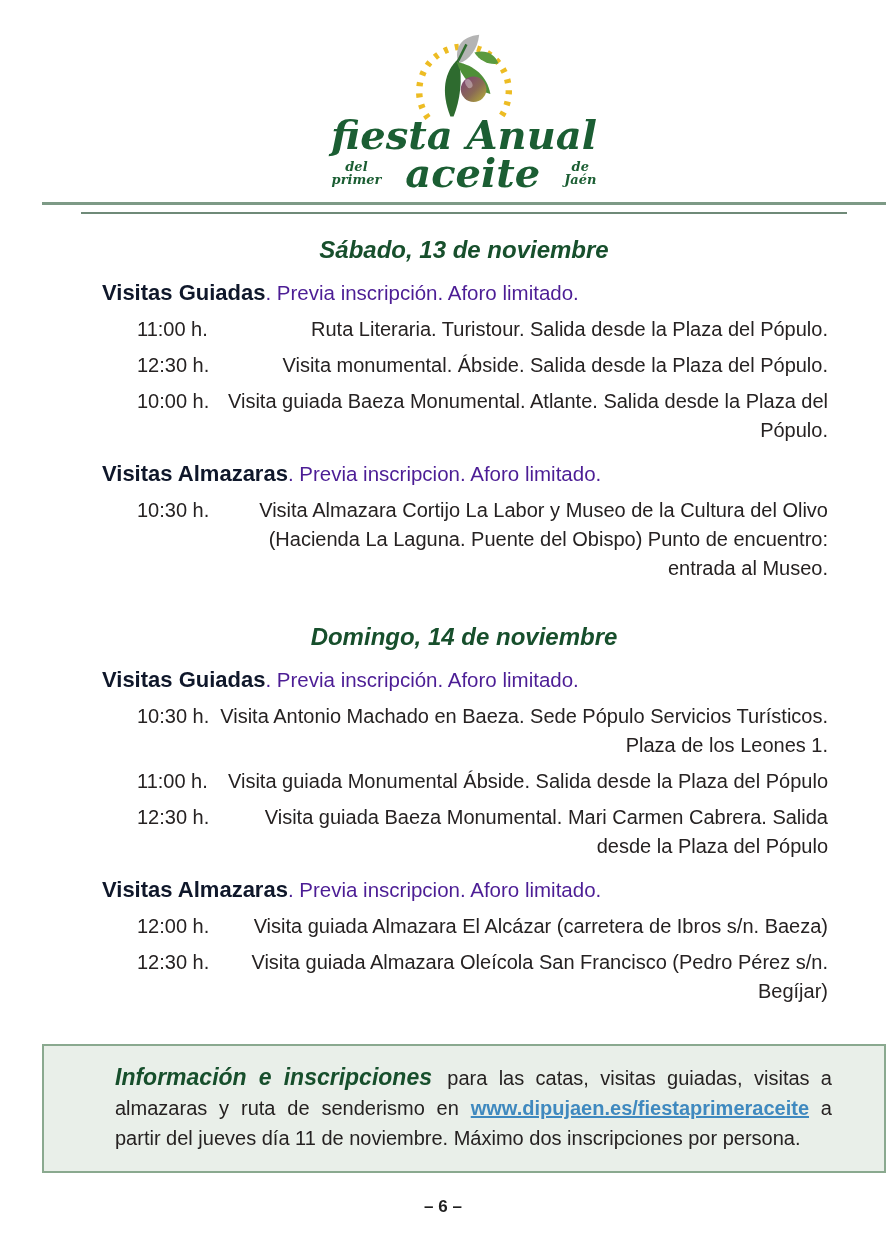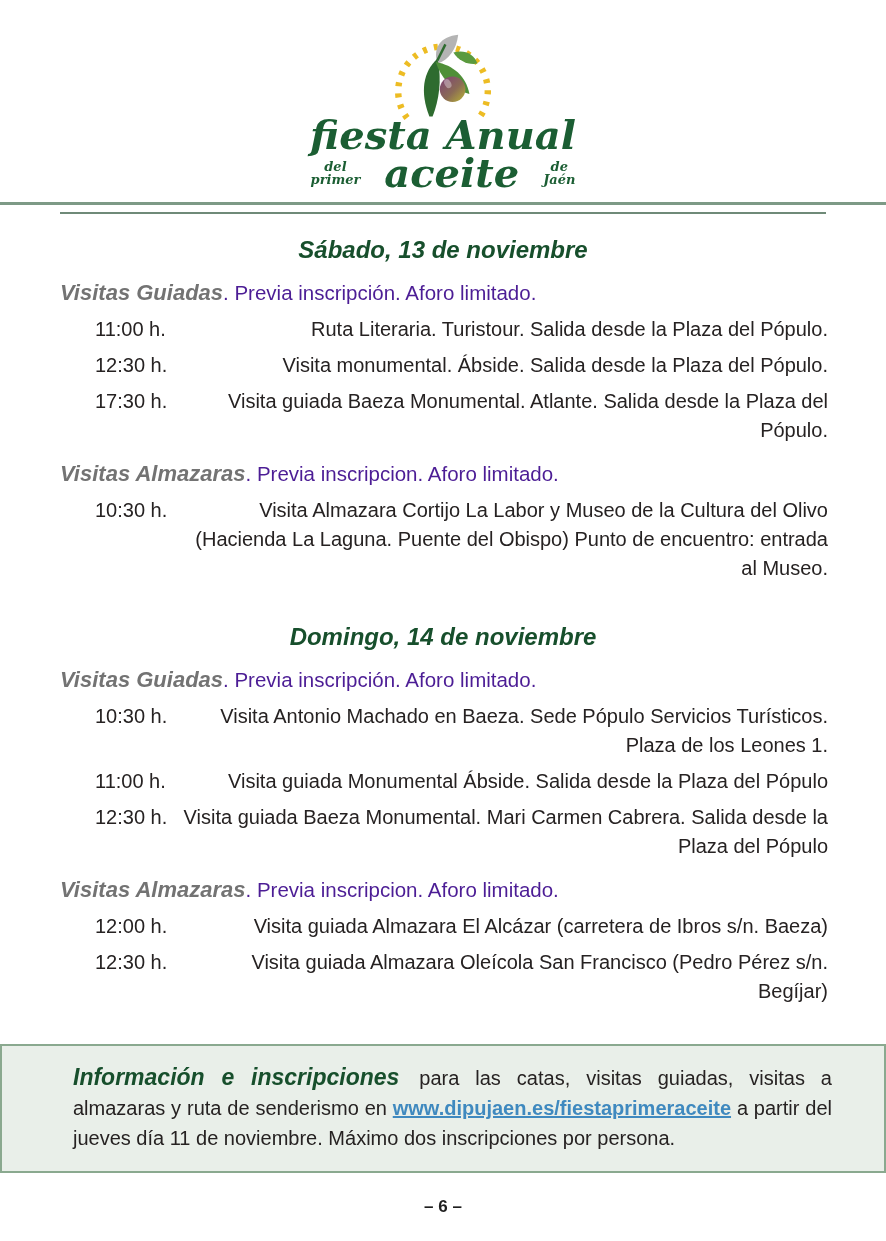--- a/index.html
+++ b/index.html
@@ -6,20 +6,21 @@
   html, body { margin: 0; padding: 0; background: #ffffff; }
   .page {
     position: relative;
     width: 886px;
     height: 1241px;
     margin: 0 auto;
     background: #ffffff;
     font-family: "Liberation Sans", sans-serif;
     color: #262222;
     overflow: hidden;
+    padding-left: 42px;
   }
 
   
   .logo { padding-top: 30px; text-align: center; }
   .logo svg { display: block; margin: 0 auto -10px; }
   .logo-text { font-family: "DejaVu Serif", serif; font-style: italic; font-weight: bold; color: #1b5e33; }
   .logo-row1 { font-size: 40px; line-height: 38px; }
   .logo-row1 .accent { margin-left: 14px; }
   .logo-row2 { font-size: 40px; line-height: 38px; display: flex; justify-content: center; align-items: flex-end; gap: 24px; }
   .lg-small { font-size: 13px; line-height: 13px; display: inline-block; padding-bottom: 6px; }
@@ -35,21 +36,21 @@
 
   
   .day-heading {
     margin: 22px 0 0; text-align: center;
     font-size: 24px; font-style: italic; font-weight: bold; color: #174f2c;
   }
   .day-heading.second { margin-top: 40px; }
 
   
   .section-head { margin: 16px 58px 9px 60px; font-size: 20.5px; line-height: 26px; }
-  .section-title { font-size: 22px; font-style: italic; font-weight: bold; color: #737373; }
+  .section-title { font-size: 22px; font-weight: bold; color: #0f172a; }
   .section-sub { color: #4c1d95; }
 
   .event { display: flex; margin: 0 58px 7px 95px; font-size: 20px; line-height: 29px; }
   .event .time { width: 83px; flex: none; }
   .event .desc { flex: 1; text-align: right; }
 
   
   .info-box {
     margin-top: 38px;
     background: #e9efe9;
@@ -115,21 +116,21 @@
   <p class="section-head"><span class="section-title">Visitas Guiadas</span><span class="section-sub">. Previa inscripción. Aforo limitado.</span></p>
   <div class="event">
     <span class="time">11:00 h.</span>
     <span class="desc">Ruta Literaria. Turistour. Salida desde la Plaza del Pópulo.</span>
   </div>
   <div class="event">
     <span class="time">12:30 h.</span>
     <span class="desc">Visita monumental. Ábside. Salida desde la Plaza del Pópulo.</span>
   </div>
   <div class="event">
-    <span class="time">17:30 h.</span>
+    <span class="time">10:00 h.</span>
     <span class="desc">Visita guiada Baeza Monumental. Atlante. Salida desde la Plaza del Pópulo.</span>
   </div>
 
   <p class="section-head"><span class="section-title">Visitas Almazaras</span><span class="section-sub">. Previa inscripcion. Aforo limitado.</span></p>
   <div class="event">
     <span class="time">10:30 h.</span>
     <span class="desc">Visita Almazara Cortijo La Labor y Museo de la Cultura del Olivo (Hacienda La Laguna. Puente del Obispo) Punto de encuentro: entrada al Museo.</span>
   </div>
 
   <h2 class="day-heading second">Domingo, 14 de noviembre</h2>

